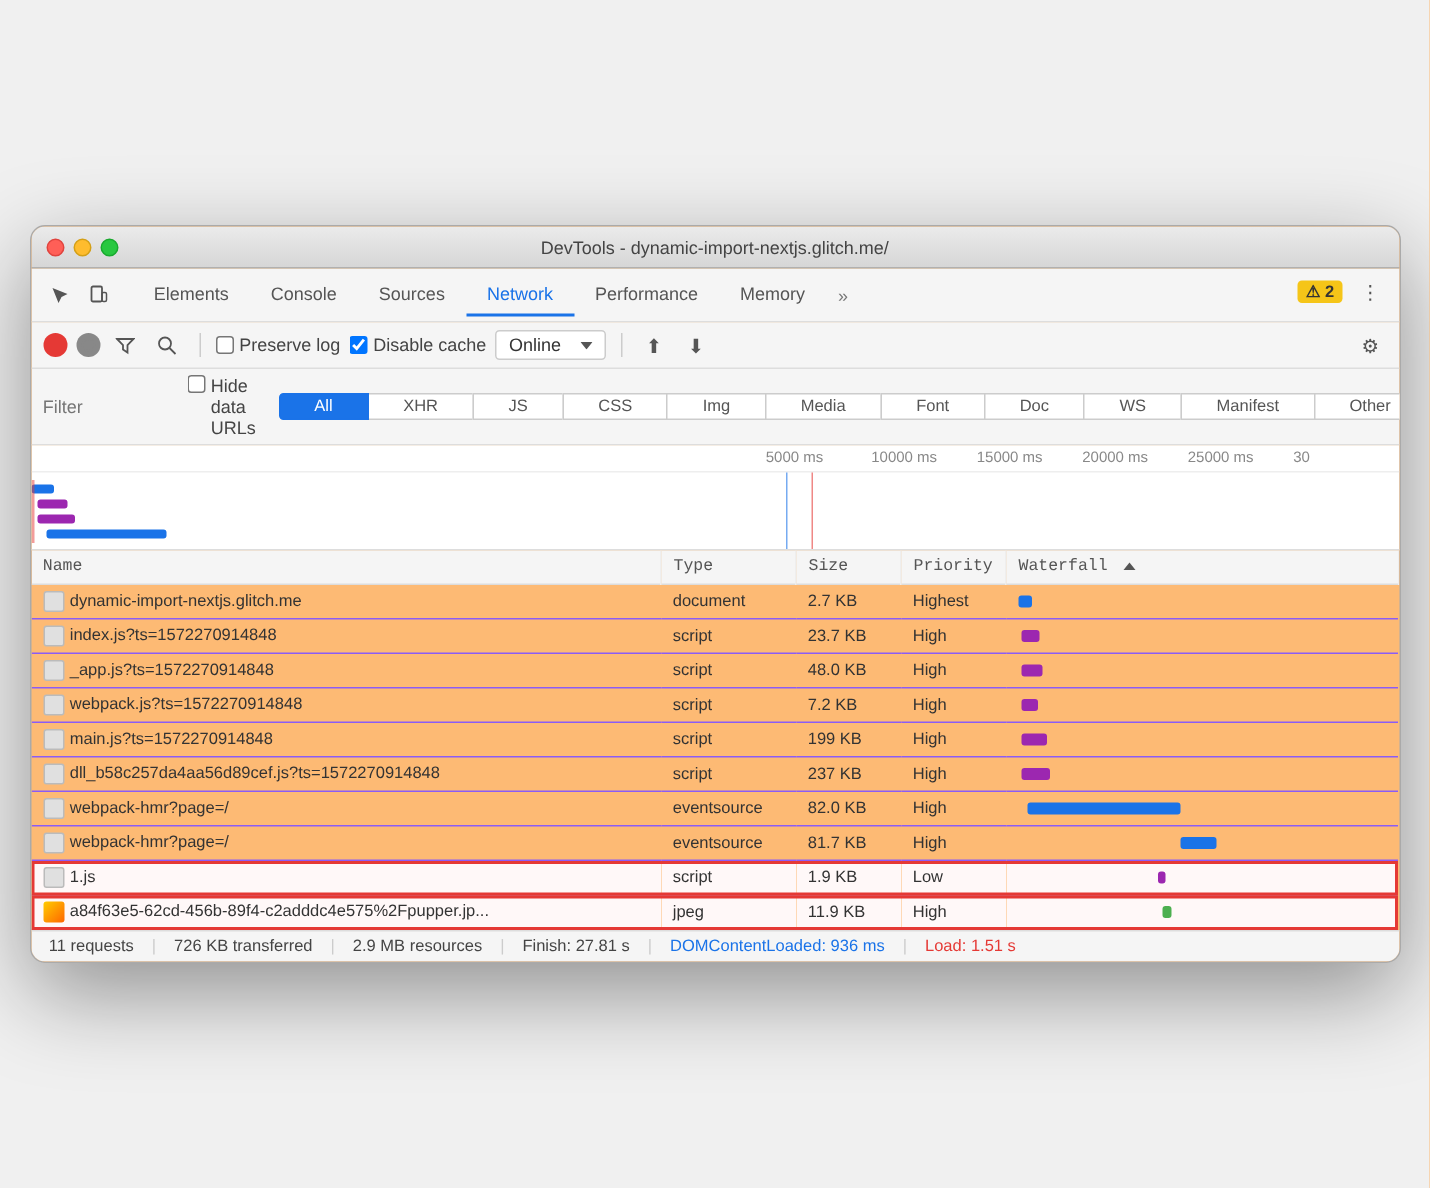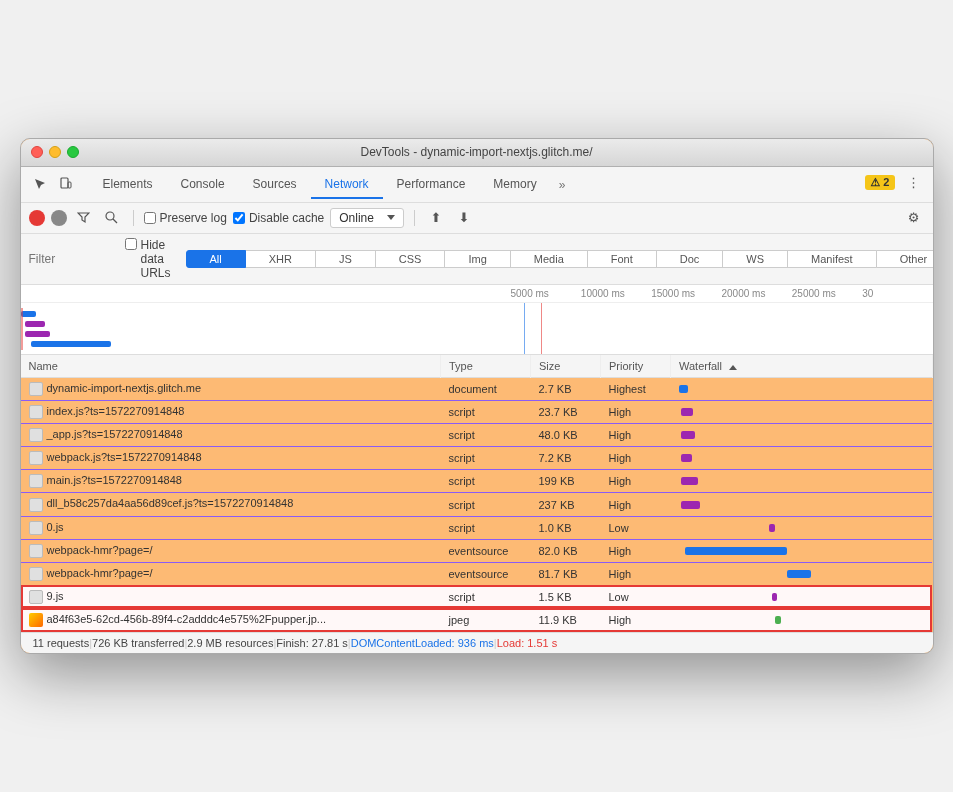--- a/index.html
+++ b/index.html
@@ -248,20 +248,21 @@
       border-bottom: 1px solid #ddd;
     }
     .table thead th {
       padding: 5px 8px;
       text-align: left;
       font-size: 11px;
       font-weight: 500;
       color: #555;
       border-right: 1px solid #eee;
       white-space: nowrap;
+      font-family: Liberation Mono, monospace;
     }
     .table tbody tr {
       border-bottom: 1px solid #8b5cf6;
       cursor: pointer;
     }
     .table tbody tr.highlighted {
       background: #fff8f8;
       outline: 2px solid #e53935;
       outline-offset: -2px;
     }
@@ -311,20 +312,21 @@
       margin-left: 4px;
     }
     .status-bar {
       background: #f5f5f5;
       border-top: 1px solid #ddd;
       padding: 4px 12px;
       font-size: 11px;
       color: #444;
       display: flex;
       align-items: flex-start;
+      gap: 12px;
     }
     .status-divider {
       color: #ccc;
     }
     .dom-loaded {
       color: #1a73e8;
       font-weight: 500;
     }
     .load-time {
       color: #e53935;
@@ -539,31 +541,20 @@
             <td class="col-type">script</td>
             <td class="col-size">237 KB</td>
             <td class="col-priority">High</td>
             <td class="col-waterfall">
               <div style="position: relative; width: 160px; height: 10px;">
                 <div style="position: absolute; left: 2.4px; width: 19.2px; height: 8px; top: 1px; background: rgb(156, 39, 176); border-radius: 2px;"></div>
               </div>
             </td>
           </tr>
           <tr>
-            <td class="col-name" style="max-width: 420px; overflow: hidden; text-overflow: ellipsis;"><span class="file-icon"></span><span>0.js</span></td>
-            <td class="col-type">script</td>
-            <td class="col-size">1.0 KB</td>
-            <td class="col-priority">Low</td>
-            <td class="col-waterfall">
-              <div style="position: relative; width: 160px; height: 10px;">
-                <div style="position: absolute; left: 90px; width: 6px; height: 8px; top: 1px; background: rgb(156, 39, 176); border-radius: 2px;"></div>
-              </div>
-            </td>
-          </tr>
-          <tr>
             <td class="col-name" style="max-width: 420px; overflow: hidden; text-overflow: ellipsis;"><span class="file-icon"></span><span>webpack-hmr?page=/</span></td>
             <td class="col-type">eventsource</td>
             <td class="col-size">82.0 KB</td>
             <td class="col-priority">High</td>
             <td class="col-waterfall">
               <div style="position: relative; width: 160px; height: 10px;">
                 <div style="position: absolute; left: 6px; width: 102px; height: 8px; top: 1px; background: rgb(26, 115, 232); border-radius: 2px;"></div>
               </div>
             </td>
           </tr>
@@ -572,23 +563,23 @@
             <td class="col-type">eventsource</td>
             <td class="col-size">81.7 KB</td>
             <td class="col-priority">High</td>
             <td class="col-waterfall">
               <div style="position: relative; width: 160px; height: 10px;">
                 <div style="position: absolute; left: 108px; width: 24px; height: 8px; top: 1px; background: rgb(26, 115, 232); border-radius: 2px;"></div>
               </div>
             </td>
           </tr>
           <tr class="highlighted">
-            <td class="col-name" style="max-width: 420px; overflow: hidden; text-overflow: ellipsis;"><span class="file-icon"></span><span>9.js</span></td>
+            <td class="col-name" style="max-width: 420px; overflow: hidden; text-overflow: ellipsis;"><span class="file-icon"></span><span>1.js</span></td>
             <td class="col-type">script</td>
-            <td class="col-size">1.5 KB</td>
+            <td class="col-size">1.9 KB</td>
             <td class="col-priority">Low</td>
             <td class="col-waterfall">
               <div style="position: relative; width: 160px; height: 10px;">
                 <div style="position: absolute; left: 93.6px; width: 4.8px; height: 8px; top: 1px; background: rgb(156, 39, 176); border-radius: 2px;"></div>
               </div>
             </td>
           </tr>
           <tr class="highlighted">
             <td class="col-name" style="max-width: 420px; overflow: hidden; text-overflow: ellipsis;"><span class="file-icon-img"></span><span>a84f63e5-62cd-456b-89f4-c2adddc4e575%2Fpupper.jp...</span></td>
             <td class="col-type">jpeg</td>

